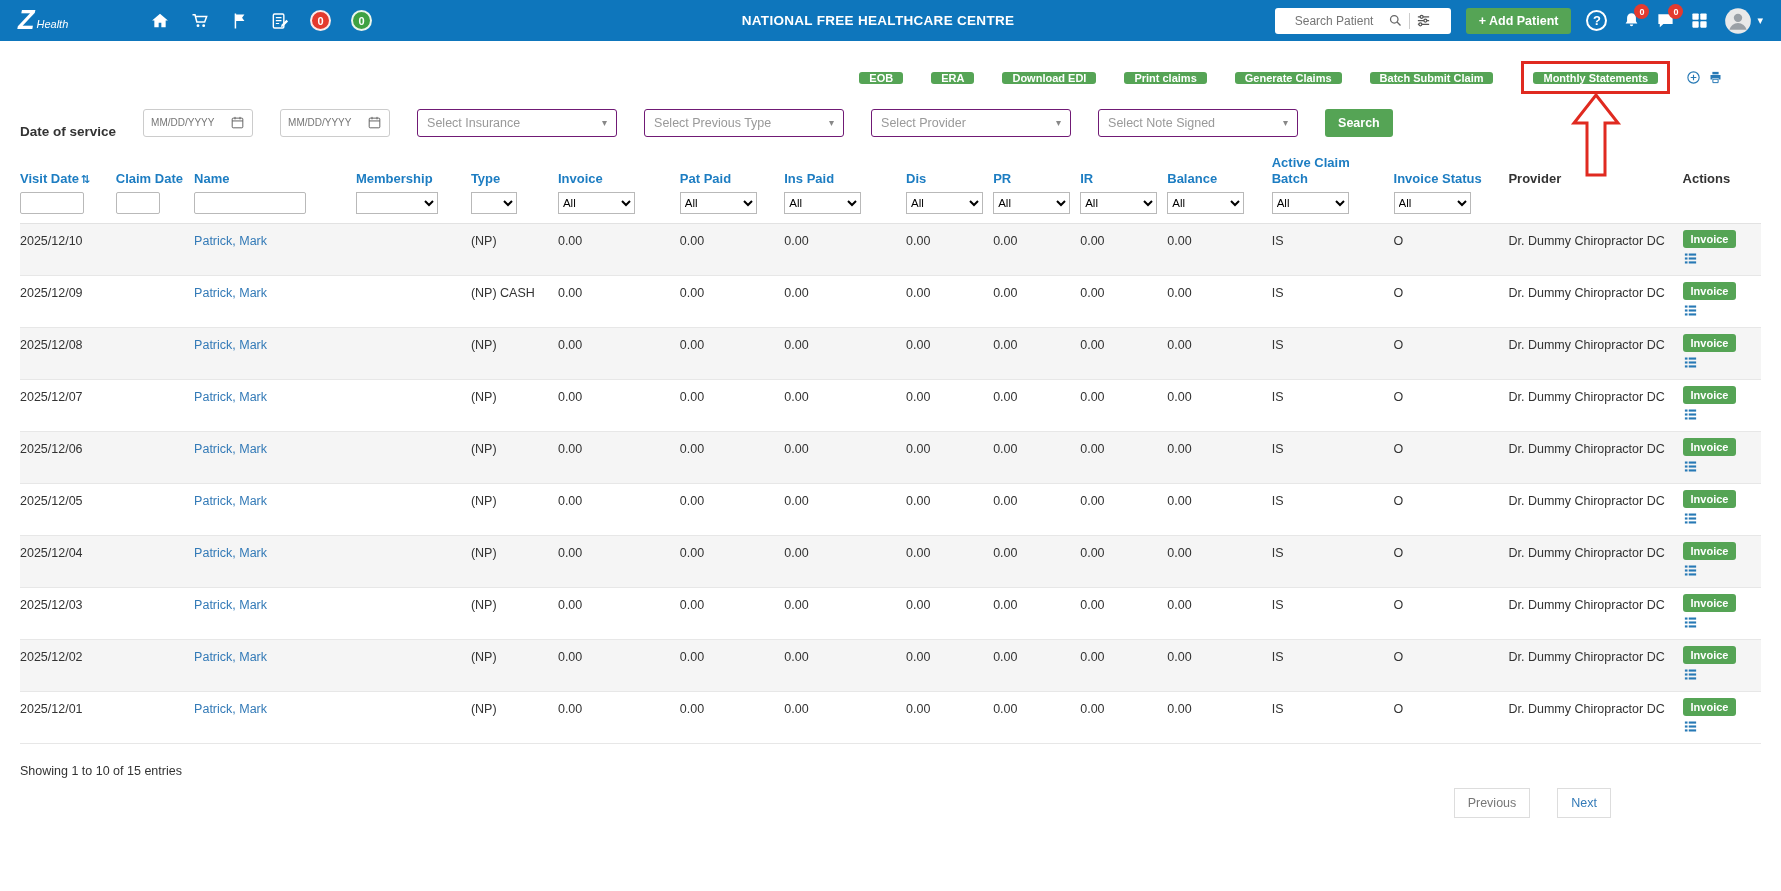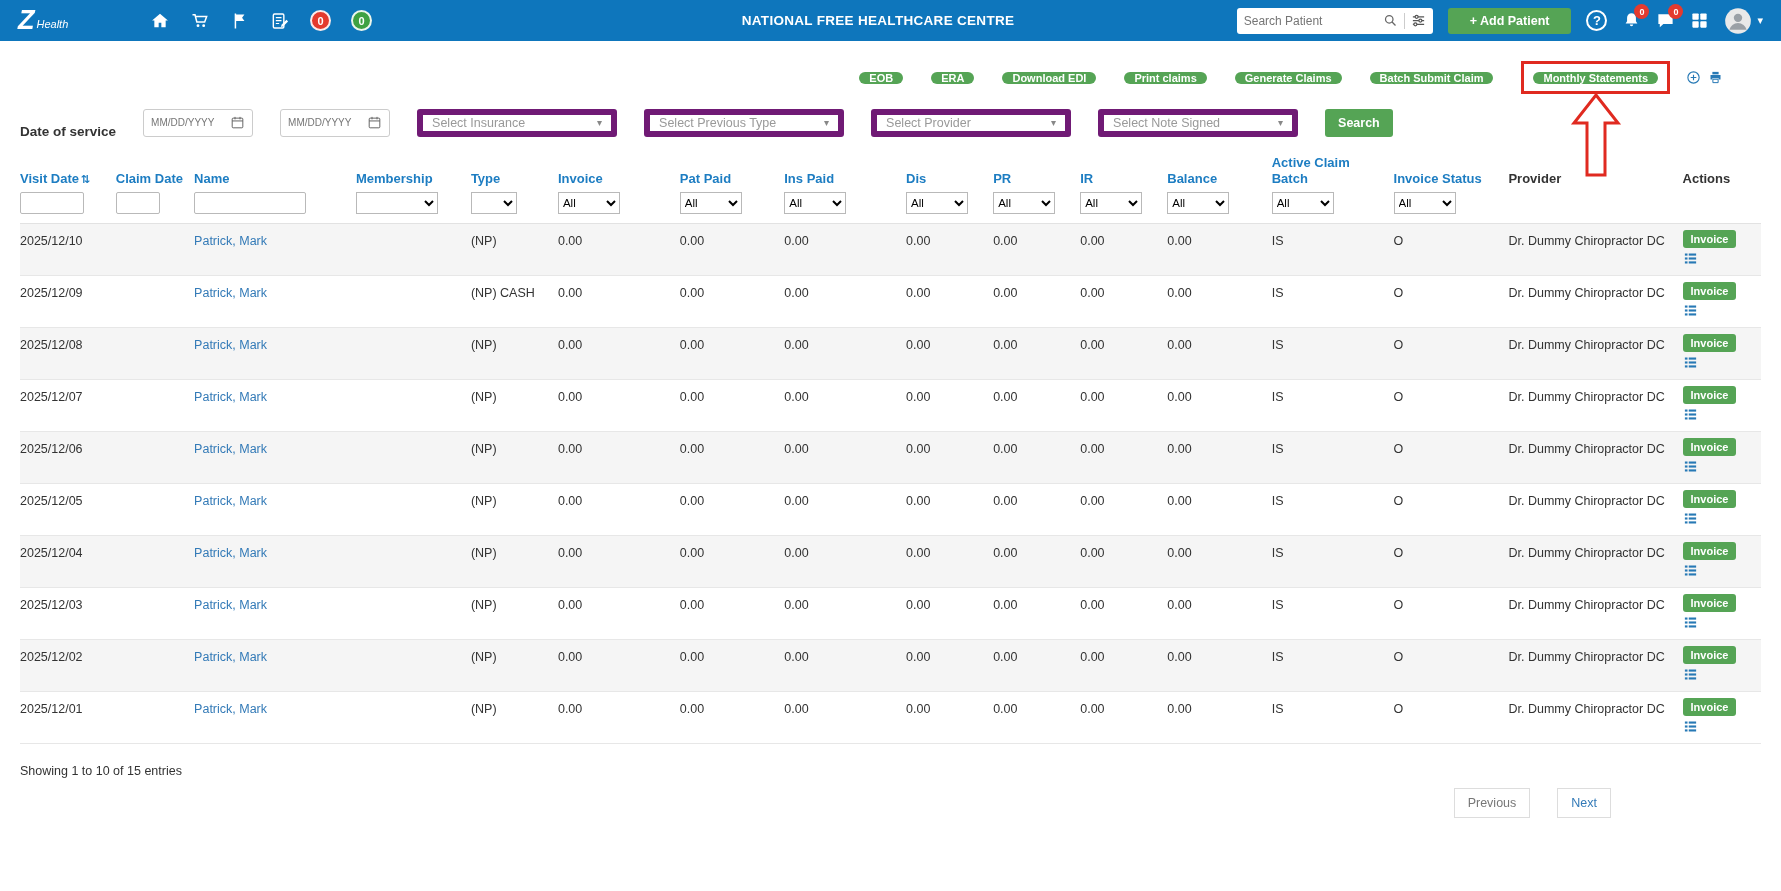--- a/index.html
+++ b/index.html
@@ -16,61 +16,61 @@
   .logo{display:flex;align-items:flex-end;gap:2px;width:118px;cursor:pointer;}
   .logo-z{font-size:27px;font-weight:bold;font-style:italic;line-height:.85;}
   .logo-text{font-size:11px;font-style:italic;margin-bottom:2px;}
   .nav-icons{display:flex;align-items:center;gap:20px;margin-left:14px;}
   .nav-ic{display:flex;align-items:center;justify-content:center;cursor:pointer;}
   .count-badge{width:21px;height:21px;border-radius:50%;display:flex;align-items:center;justify-content:center;font-size:11px;font-weight:bold;color:#fff;border:2px solid rgba(255,255,255,.9);cursor:pointer;}
   .count-badge.red{background:var(--badge-red);}
   .count-badge.green{background:var(--badge-green);}
   .nav-title{position:absolute;left:49.3%;transform:translateX(-50%);font-weight:bold;font-size:13.5px;letter-spacing:.3px;white-space:nowrap;}
   .nav-right{margin-left:auto;display:flex;align-items:center;gap:15px;}
-  .searchwrap{display:flex;align-items:center;background:#fff;border-radius:3px;height:26px;padding:0 7px;width:196px;}
+  .searchwrap{display:flex;align-items:center;background:#fff;border-radius:3px;height:26px;padding:0 20px;width:176px;}
   .searchwrap input{border:0;outline:0;flex:1;font-size:12px;color:#444;min-width:0;font-family:inherit;background:transparent;}
   .search-divider{width:1px;height:16px;background:#ccc;margin:0 6px;}
   .btn-green{background:var(--accent-green);color:#fff;border:none;border-radius:3px;font-weight:bold;cursor:pointer;font-family:inherit;}
-  .add-patient{padding:6px 22px;font-size:12.5px;}
+  .add-patient{padding:6px 13px;font-size:12.5px;}
   .help-circle{width:21px;height:21px;border:2px solid #fff;border-radius:50%;display:flex;align-items:center;justify-content:center;font-weight:bold;font-size:13px;cursor:pointer;}
   .icon-wrap{position:relative;cursor:pointer;display:flex;}
   .mini-badge{position:absolute;top:-7px;right:-8px;background:var(--badge-red);color:#fff;font-size:9px;font-weight:bold;width:15px;height:15px;border-radius:50%;display:flex;align-items:center;justify-content:center;}
   .avatar-wrap{display:flex;align-items:center;gap:5px;cursor:pointer;}
   .avatar-caret{font-size:11px;}
 
   
   .toolbar{display:flex;justify-content:flex-end;align-items:center;gap:28px;padding:20px 58px 0 20px;}
-  .tbtn{padding:0 10px;font-size:11px;white-space:nowrap;border-radius:8px;}
+  .tbtn{padding:0 10px;font-size:11px;white-space:nowrap;}
   .annot-box{border:3px solid var(--annotation-red);padding:6px 9px;position:relative;}
   .annot-arrow{position:absolute;top:calc(100% + 2px);left:50%;transform:translateX(-50%);pointer-events:none;z-index:50;line-height:0;}
   .tool-icons{display:flex;gap:7px;align-items:center;margin-left:-12px;}
   .tool-ic{cursor:pointer;display:flex;}
 
   
   .filter-row{display:flex;align-items:center;gap:27px;padding:12px 20px 0 20px;}
   .dos-label{font-weight:bold;font-size:13.5px;white-space:nowrap;margin-top:18px;}
   .date-box{display:flex;align-items:center;border:1px solid #ccc;border-radius:3px;height:28px;width:110px;padding:0 7px;background:#fff;}
   .date-box input{border:0;outline:0;flex:1;min-width:0;font-size:10px;color:#555;font-family:inherit;}
-  .s2{display:flex;align-items:center;justify-content:space-between;border:6px solid #701a75;border-radius:3px;height:28px;width:200px;padding:0 9px;color:#999;font-size:12.5px;background:#fff;cursor:pointer;white-space:nowrap;}
+  .s2{display:flex;align-items:center;justify-content:space-between;border:1px solid #701a75;border-radius:3px;height:28px;width:200px;padding:0 9px;color:#999;font-size:12.5px;background:#fff;cursor:pointer;white-space:nowrap;}
   .s2 .caret{color:#888;font-size:10px;margin-left:6px;}
   .search-btn{padding:7px 13px;font-size:12.5px;}
 
   
   .table{margin-top:12px;padding:0 20px;}
   .grid-row{display:grid;grid-template-columns:5.5% 4.5% 9.3% 6.6% 5% 7% 6% 7% 5% 5% 5% 6% 7% 6.6% 10% 4.5%;}
   .thead-row{align-items:end;}
   .th{color:var(--header-blue);font-weight:bold;font-size:13px;padding:4px 8px 4px 0;line-height:1.2;}
   .th.dark{color:#333;}
   .sort-icon{font-size:11px;margin-left:2px;cursor:pointer;}
   .tfilter-row{align-items:start;border-bottom:1px solid #e2e2e2;}
   .tfilter{padding:2px 8px 9px 0;}
   .tfilter input{height:22px;border:1px solid #b9b9b9;border-radius:2px;padding:0 4px;font-size:11.5px;font-family:inherit;width:100%;}
   .fi-visit{max-width:64px;} .fi-claim{max-width:44px;} .fi-name{max-width:112px;}
   .tfilter select{height:22px;font-size:11.5px;border:1px solid #b9b9b9;font-family:inherit;background:#fff;cursor:pointer;}
-  .fs-membership{width:82px;} .fs-type{width:46px;} .fs-all{width:62px;}
+  .fs-membership{width:82px;} .fs-type{width:46px;} .fs-all{width:77px;}
   .tr{border-bottom:1px solid #e7e7e7;}
   .tr.striped{background:var(--row-stripe);}
   .td{padding:9px 8px 9px 0;font-size:12.5px;line-height:1.3;min-height:45px;}
   .name-link{color:var(--link-blue);text-decoration:none;cursor:pointer;}
   .td-actions{display:flex;flex-direction:column;gap:3px;align-items:flex-start;padding-top:6px;}
   .invoice-btn{padding:3px 8px;font-size:11px;}
   .list-icon{cursor:pointer;display:flex;line-height:0;}
 
   
   .table-footer{padding:20px 20px 0 20px;}

